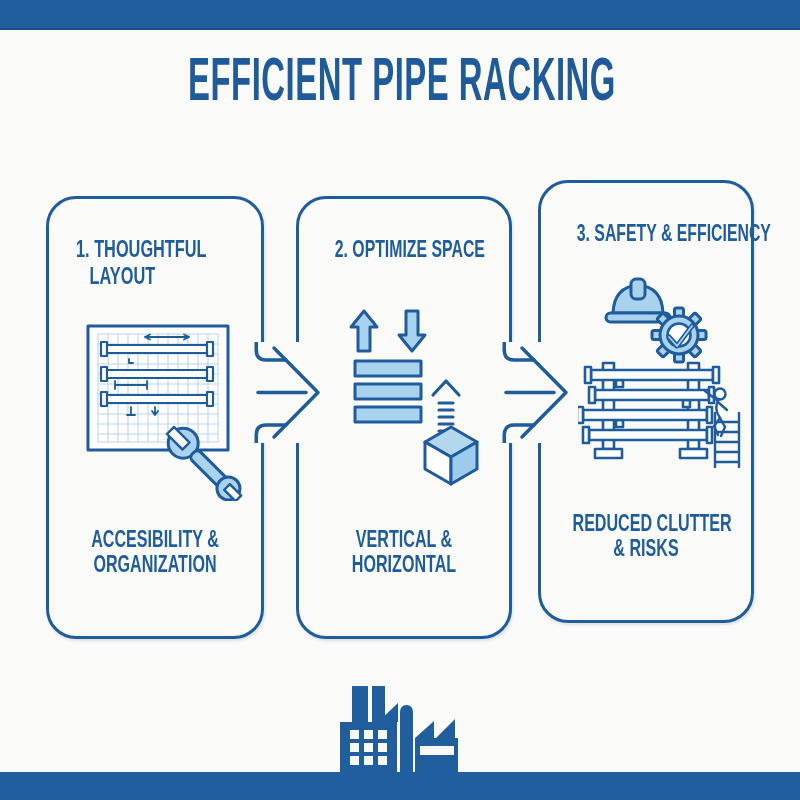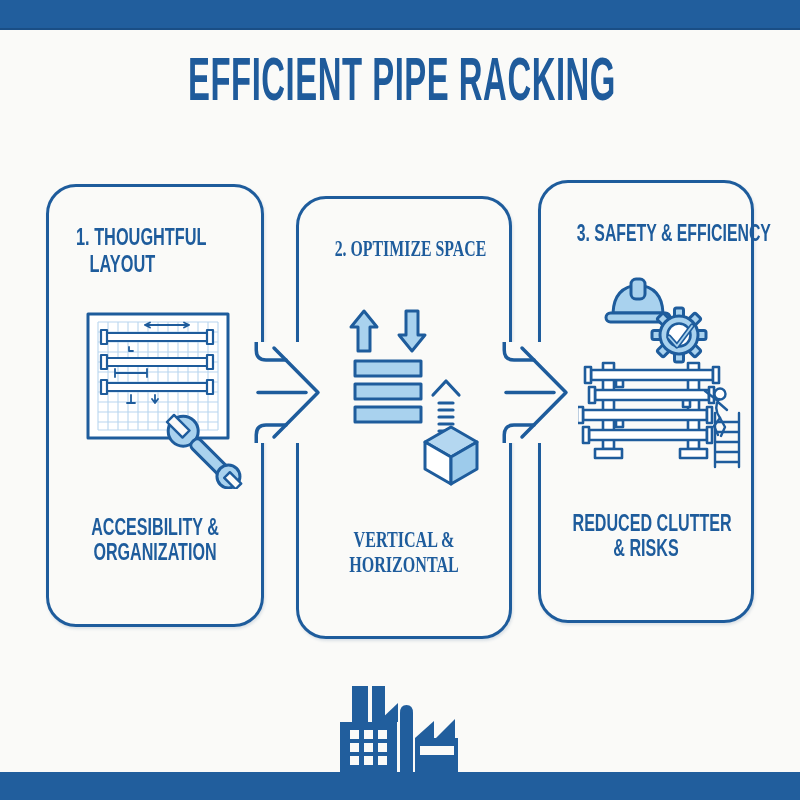--- a/index.html
+++ b/index.html
@@ -12,22 +12,22 @@
   .bottombar{left:0;top:772px;width:800px;height:28px;background:#215e9d;}
 
   
   .title{left:0;top:46px;width:800px;text-align:center;color:#1f5b9b;
          font-size:62px;font-weight:bold;line-height:1.05;letter-spacing:1px;
          transform:scaleX(.53);transform-origin:50% 0;white-space:nowrap;}
 
   
   .panel{border:3.5px solid #1e5c9c;border-radius:30px;background:transparent;
          box-shadow:1px 2px 3px rgba(40,80,130,.15);}
-  .panel1{left:46px;top:184px;width:212px;height:437px;}
-  .panel2{left:296px;top:196px;width:210px;height:437px;font-family:Liberation Serif, serif;}
+  .panel1{left:46px;top:196px;width:212px;height:437px;}
+  .panel2{left:296px;top:196px;width:210px;height:437px;}
   .panel3{left:538px;top:180px;width:210px;height:437px;}
 
   .p-head{color:#1e5c9c;font-weight:bold;font-size:24px;line-height:27px;white-space:nowrap;}
   .head-left{left:27px;top:36px;transform:scaleX(.68);transform-origin:0 0;}
   .head-left .indent{margin-left:20px;}
   .head-center{left:0;top:36px;width:100%;text-align:center;transform:scaleX(.66);transform-origin:50% 0;}
 
   .caption{left:0;top:328px;width:100%;text-align:center;color:#1e5c9c;font-weight:bold;
            font-size:23px;line-height:25px;transform:scaleX(.70);transform-origin:50% 0;white-space:nowrap;}
 

